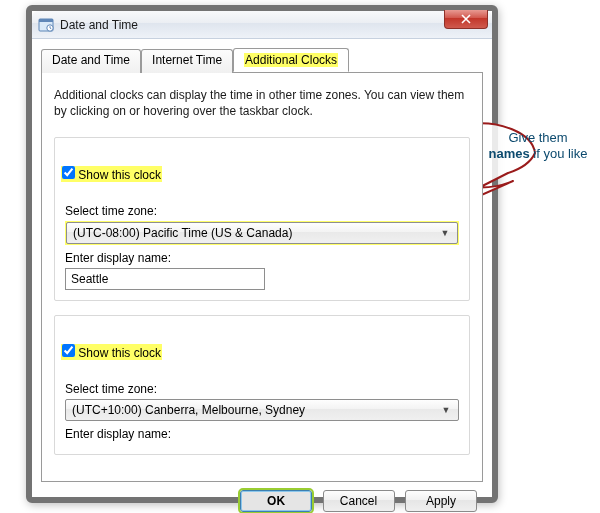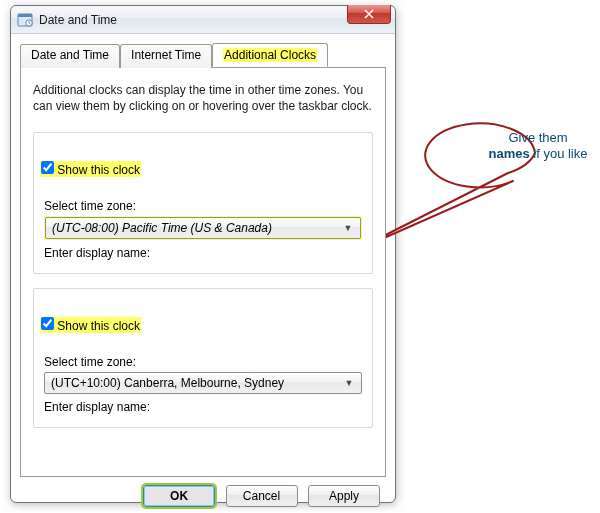--- a/index.html
+++ b/index.html
@@ -1,19 +1,19 @@
 <!DOCTYPE html>
 <html><head>
 <meta charset="utf-8">
 <style>
   * { box-sizing: border-box; font-family: "Segoe UI", Tahoma, sans-serif; }
   body { margin: 0; background: #fff; width: 600px; height: 513px; position: relative; overflow: hidden; }
   .window {
-    position: absolute; left: 10px; top: 5px; width: 386px; height: 498px;
-    border: 1px solid #737373; border-radius: 6px;
+    position: absolute; left: 26px; top: 5px; width: 472px; height: 498px;
+    border: 6px solid #737373; border-radius: 6px;
     background: #fff;
     box-shadow: 1px 2px 8px rgba(0,0,0,0.25);
   }
   .titlebar {
     height: 28px;
     background: linear-gradient(to bottom, #f8f9fb 0%, #ebeef3 45%, #dfe5ee 46%, #eef2f8 100%);
     border-bottom: 1px solid #c7d1df;
     border-radius: 6px 6px 0 0;
     display: flex; align-items: center;
     padding: 0 0 0 6px;
@@ -84,21 +84,21 @@
     min-width: 72px; height: 22px; font-size: 12px;
     border: 1px solid #8a8a8a; border-radius: 3px;
     background: linear-gradient(to bottom,#fdfdfd 0%, #f1f1f1 45%, #e6e6e6 46%, #efefef 100%);
     margin-left: 6px; cursor: default; padding: 0;
   }
   .btn.default {
     border: 1px solid #3c7fb1;
     box-shadow: 0 0 0 1px #8cc7ec inset;
   }
   .hl { background: #ffff66; outline: none; display:inline-block; padding:0 1px; }
-  .hl-combo { display:block;font-style:italic; }
+  .hl-combo { display:block; }
   .hl-ok { outline: 2px solid #9acd32; background: #e5e5e5; font-weight: bold; }
 
   .callout {
     position: absolute; left: 430px; top: 113px; width: 165px; height: 170px;
     pointer-events: none;
   }
   .callout svg { width: 100%; height: 100%; overflow: visible; }
   .callout-text {
     position: absolute; left: 488px; top: 130px; width: 100px;
     font-size: 13px; text-align: center; line-height: 1.25;
@@ -150,20 +150,21 @@
           <span>Show this clock</span>
         </div>
         <div class="lbl">Select time zone:</div>
         <div class="hl hl-combo" style="padding:1px;">
           <div class="combo">
             <span>(UTC-08:00) Pacific Time (US &amp; Canada)</span>
             <span class="arrow">▼</span>
           </div>
         </div>
         <div class="lbl">Enter display name:</div>
+        <input class="txt" value="Seattle" style="">
       </div>
 
       <div class="group">
         <div class="checkrow hl">
           <input type="checkbox" checked="" style="">
           <span>Show this clock</span>
         </div>
         <div class="lbl">Select time zone:</div>
         <div class="combo">
           <span>(UTC+10:00) Canberra, Melbourne, Sydney</span>

